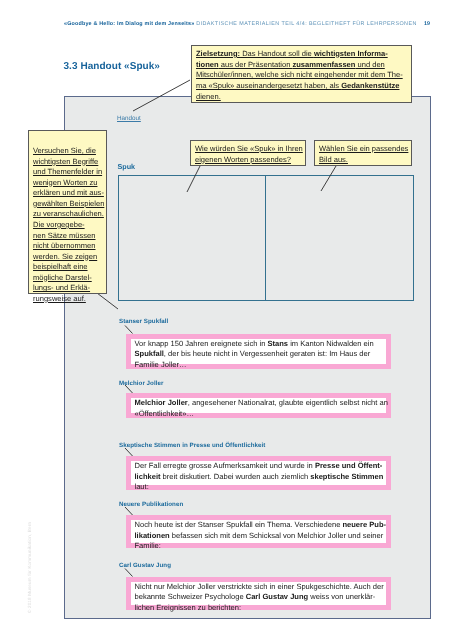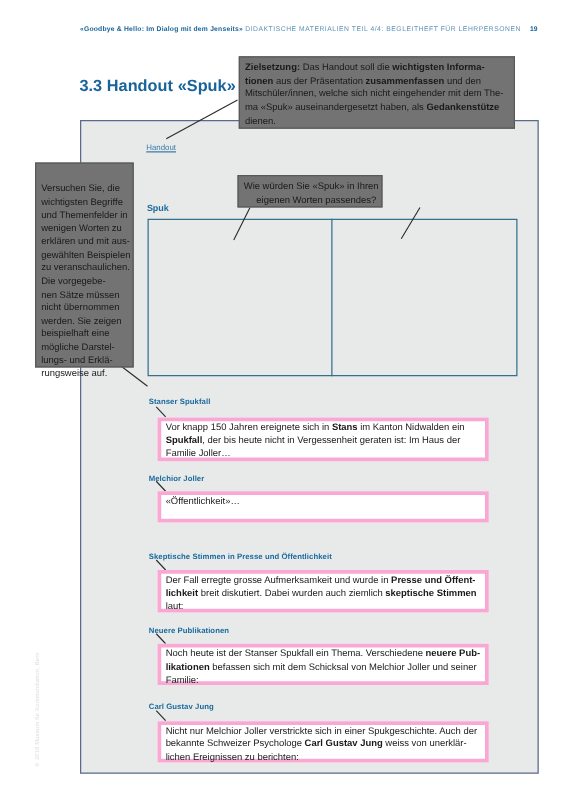--- a/index.html
+++ b/index.html
@@ -2,31 +2,31 @@
 <html lang="de"><head>
 <meta charset="utf-8">
 <style>
   html,body{margin:0;padding:0;}
   body{width:453px;height:640px;background:#ffffff;font-family:"Liberation Sans",sans-serif;overflow:hidden;-webkit-font-smoothing:antialiased;text-rendering:geometricPrecision;}
   #root{position:relative;width:453px;height:640px;}
   .hdr{position:absolute;left:64px;top:20.5px;font-size:5.4px;letter-spacing:.35px;white-space:nowrap;}
   .hdr b{color:#17639b;font-weight:bold;letter-spacing:.18px;}
   .hdr span.reg{color:#5f93b8;font-weight:normal;letter-spacing:.44px;}
   .pageno{position:absolute;left:424px;top:20.5px;color:#17639b;font-size:5.4px;font-weight:bold;}
-  .sect{position:absolute;left:63.5px;top:61px;color:#17639b;font-size:13px;font-weight:bold;letter-spacing:0.05px;text-align:right;}
+  .sect{position:absolute;left:63.5px;top:61px;color:#17639b;font-size:10px;font-weight:bold;letter-spacing:0.05px;text-align:right;}
   .page{position:absolute;left:64px;top:96px;width:367px;height:523px;background:#e8eaea;border:1px solid #5b6a8c;box-sizing:border-box;}
   .lnk{position:absolute;left:117px;top:114.5px;color:#3b7ba8;font-size:6.3px;text-decoration:underline;text-decoration-thickness:0.6px;text-underline-offset:0.6px;}
   .spuk{position:absolute;left:117.5px;top:162px;color:#1b6a9c;font-size:7.2px;font-weight:bold;}
   .bluebox{position:absolute;left:118px;top:175px;width:296px;height:125.5px;border:1px solid #33718f;box-sizing:border-box;}
   .bluedivider{position:absolute;left:265px;top:175px;width:1px;height:125.5px;background:#33718f;}
-  .co{position:absolute;background:#737373;border:1px solid #595959;box-sizing:border-box;font-size:7.55px;line-height:10.8px;color:#1a1a1a;padding:2.8px 4px 0 4px;}
+  .co{position:absolute;background:#fef9c3;border:1px solid #595959;box-sizing:border-box;font-size:7.55px;line-height:10.8px;color:#1a1a1a;padding:2.8px 4px 0 4px;text-decoration:underline;}
   .bd{font-weight:bold;}
   .tl{white-space:pre;}
   .lbl{position:absolute;color:#1b6a9c;font-size:6.2px;font-weight:bold;letter-spacing:0.05px;}
-  .cbox{position:absolute;background:#fff;border:3px solid #f9a8d4;box-sizing:border-box;font-size:7.55px;line-height:10.6px;color:#1a1a1a;padding:0px 4px 0 4px;}
+  .cbox{position:absolute;background:#fff;border:5px solid #f9a8d4;box-sizing:border-box;font-size:7.55px;line-height:10.6px;color:#1a1a1a;padding:0px 4px 0 4px;}
   svg.leaders{position:absolute;left:0;top:0;width:453px;height:640px;pointer-events:none;}
   .vert{position:absolute;left:27px;bottom:22px;transform-origin:0 0;transform:rotate(-90deg);white-space:nowrap;color:#dcdcdc;font-size:4.6px;letter-spacing:.15px;}
 </style>
 </head>
 <body>
 
 <div id="root">
 
   <div class="hdr"><b>«Goodbye &amp; Hello: Im Dialog mit dem Jenseits»</b> <span class="reg">DIDAKTISCHE MATERIALIEN TEIL 4/4: BEGLEITHEFT FÜR LEHRPERSONEN</span></div>
   <div class="pageno">19</div>
@@ -47,37 +47,38 @@
     <line x1="125" y1="325.5" x2="132.5" y2="333.5" stroke="#2b2b2b" stroke-width="0.9"></line>
     <line x1="125" y1="385" x2="132.5" y2="393" stroke="#2b2b2b" stroke-width="0.9"></line>
     <line x1="125" y1="448" x2="132.5" y2="456" stroke="#2b2b2b" stroke-width="0.9"></line>
     <line x1="125" y1="507" x2="132.5" y2="515" stroke="#2b2b2b" stroke-width="0.9"></line>
     <line x1="125" y1="568.5" x2="132.5" y2="576.5" stroke="#2b2b2b" stroke-width="0.9"></line>
   </svg>
 
   <div class="co" id="co1"><span><div class="tl"><span class="bd">Zielsetzung:</span><span> Das Handout soll die </span><span class="bd">wichtigsten Informa-</span></div><div class="tl"><span class="bd">tionen</span><span> aus der Präsentation </span><span class="bd">zusammenfassen</span><span> und den</span></div><div class="tl"><span>Mitschüler/innen, welche sich nicht eingehender mit dem The-</span></div><div class="tl"><span>ma «Spuk» auseinandergesetzt haben, als </span><span class="bd">Gedankenstütze</span></div><div class="tl"><span>dienen.</span></div></span></div>
   <div class="co" id="co2"><span><div class="tl"><span>Versuchen Sie, die</span></div><div class="tl"><span>wichtigsten Begriffe</span></div><div class="tl"><span>und Themenfelder in</span></div><div class="tl"><span>wenigen Worten zu</span></div><div class="tl"><span>erklären und mit aus-</span></div><div class="tl"><span>gewählten Beispielen</span></div><div class="tl"><span>zu veranschaulichen.</span></div><div class="tl"><span>Die vorgegebe-</span></div><div class="tl"><span>nen Sätze müssen</span></div><div class="tl"><span>nicht übernommen</span></div><div class="tl"><span>werden. Sie zeigen</span></div><div class="tl"><span>beispielhaft eine</span></div><div class="tl"><span>mögliche Darstel-</span></div><div class="tl"><span>lungs- und Erklä-</span></div><div class="tl"><span>rungsweise auf.</span></div></span></div>
   <div class="co" id="co3"><span><div class="tl"><span>Wie würden Sie «Spuk» in Ihren</span></div><div class="tl"><span>eigenen Worten passendes?</span></div></span></div>
+  <div class="co" id="co4"><span><div class="tl"><span>Wählen Sie ein passendes</span></div><div class="tl"><span>Bild aus.</span></div></span></div>
 
   <div class="lbl" style="left:119px;top:318px">Stanser Spukfall</div>
   <div class="cbox" style="left:125.5px;top:333.5px;width:265px;height:35.5px"><span><div class="tl"><span>Vor knapp 150 Jahren ereignete sich in </span><span class="bd">Stans</span><span> im Kanton Nidwalden ein</span></div><div class="tl"><span class="bd">Spukfall</span><span>, der bis heute nicht in Vergessenheit geraten ist: Im Haus der</span></div><div class="tl"><span>Familie Joller…</span></div></span></div>
 
   <div class="lbl" style="left:119px;top:379.5px">Melchior Joller</div>
-  <div class="cbox" style="left:125.5px;top:393px;width:265px;height:24.5px"><span><div class="tl"><span>«Öffentlichkeit»…</span></div></span></div>
+  <div class="cbox" style="left:125.5px;top:393px;width:265px;height:24.5px"><span><div class="tl"><span class="bd">Melchior Joller</span><span>, angesehener Nationalrat, glaubte eigentlich selbst nicht an</span></div><div class="tl"><span>«Öffentlichkeit»…</span></div></span></div>
 
   <div class="lbl" style="left:119px;top:441.5px">Skeptische Stimmen in Presse und Öffentlichkeit</div>
   <div class="cbox" style="left:125.5px;top:456px;width:265px;height:34px"><span><div class="tl"><span>Der Fall erregte grosse Aufmerksamkeit und wurde in </span><span class="bd">Presse und Öffent-</span></div><div class="tl"><span class="bd">lichkeit</span><span> breit diskutiert. Dabei wurden auch ziemlich </span><span class="bd">skeptische Stimmen</span></div><div class="tl"><span>laut:</span></div></span></div>
 
   <div class="lbl" style="left:119px;top:501px">Neuere Publikationen</div>
   <div class="cbox" style="left:125.5px;top:515px;width:265px;height:32.5px"><span><div class="tl"><span>Noch heute ist der Stanser Spukfall ein Thema. Verschiedene </span><span class="bd">neuere Pub-</span></div><div class="tl"><span class="bd">likationen</span><span> befassen sich mit dem Schicksal von Melchior Joller und seiner</span></div><div class="tl"><span>Familie:</span></div></span></div>
 
   <div class="lbl" style="left:119px;top:562px">Carl Gustav Jung</div>
   <div class="cbox" style="left:125.5px;top:576.5px;width:265px;height:33px"><span><div class="tl"><span>Nicht nur Melchior Joller verstrickte sich in einer Spukgeschichte. Auch der</span></div><div class="tl"><span>bekannte Schweizer Psychologe </span><span class="bd">Carl Gustav Jung</span><span> weiss von unerklär-</span></div><div class="tl"><span>lichen Ereignissen zu berichten:</span></div></span></div>
 
   <div class="vert">© 2018 Museum für Kommunikation, Bern</div>
 </div>
 
 <style>
 #co1{left:191px;top:45px;width:221px;height:58px;}
 #co2{left:28px;top:130px;width:79px;height:164px;line-height:10.57px;padding-top:15px;}
-#co3{left:190px;top:140px;width:116px;height:26px;text-align:right;}
+#co3{left:190px;top:140px;width:116px;height:26px;}
 #co4{left:314px;top:140px;width:98px;height:26px;}
 </style>
 
 </body></html>

